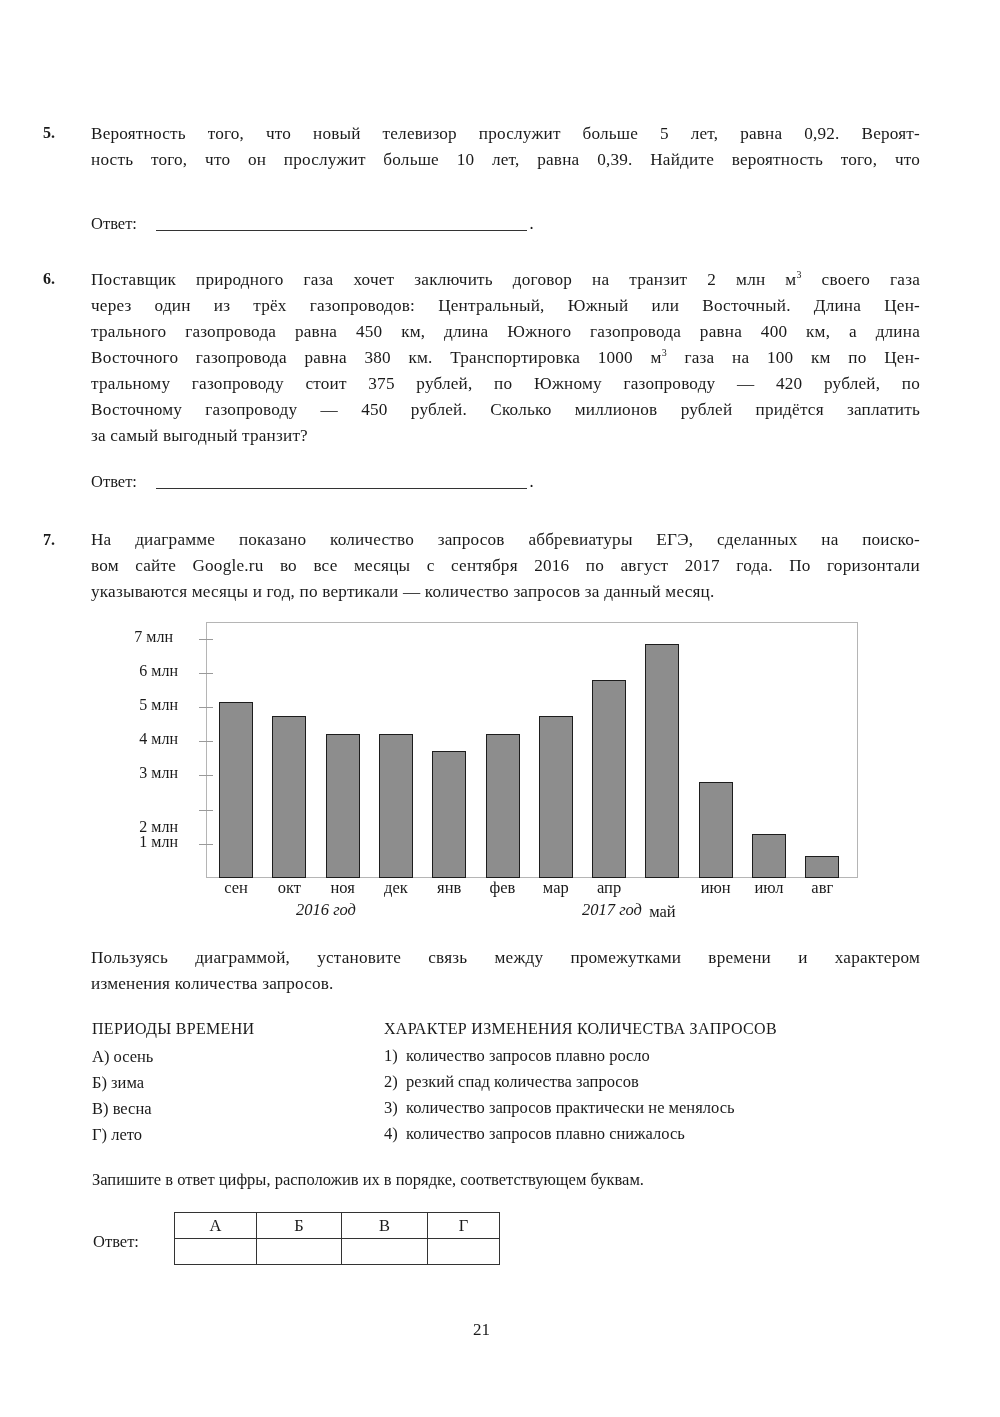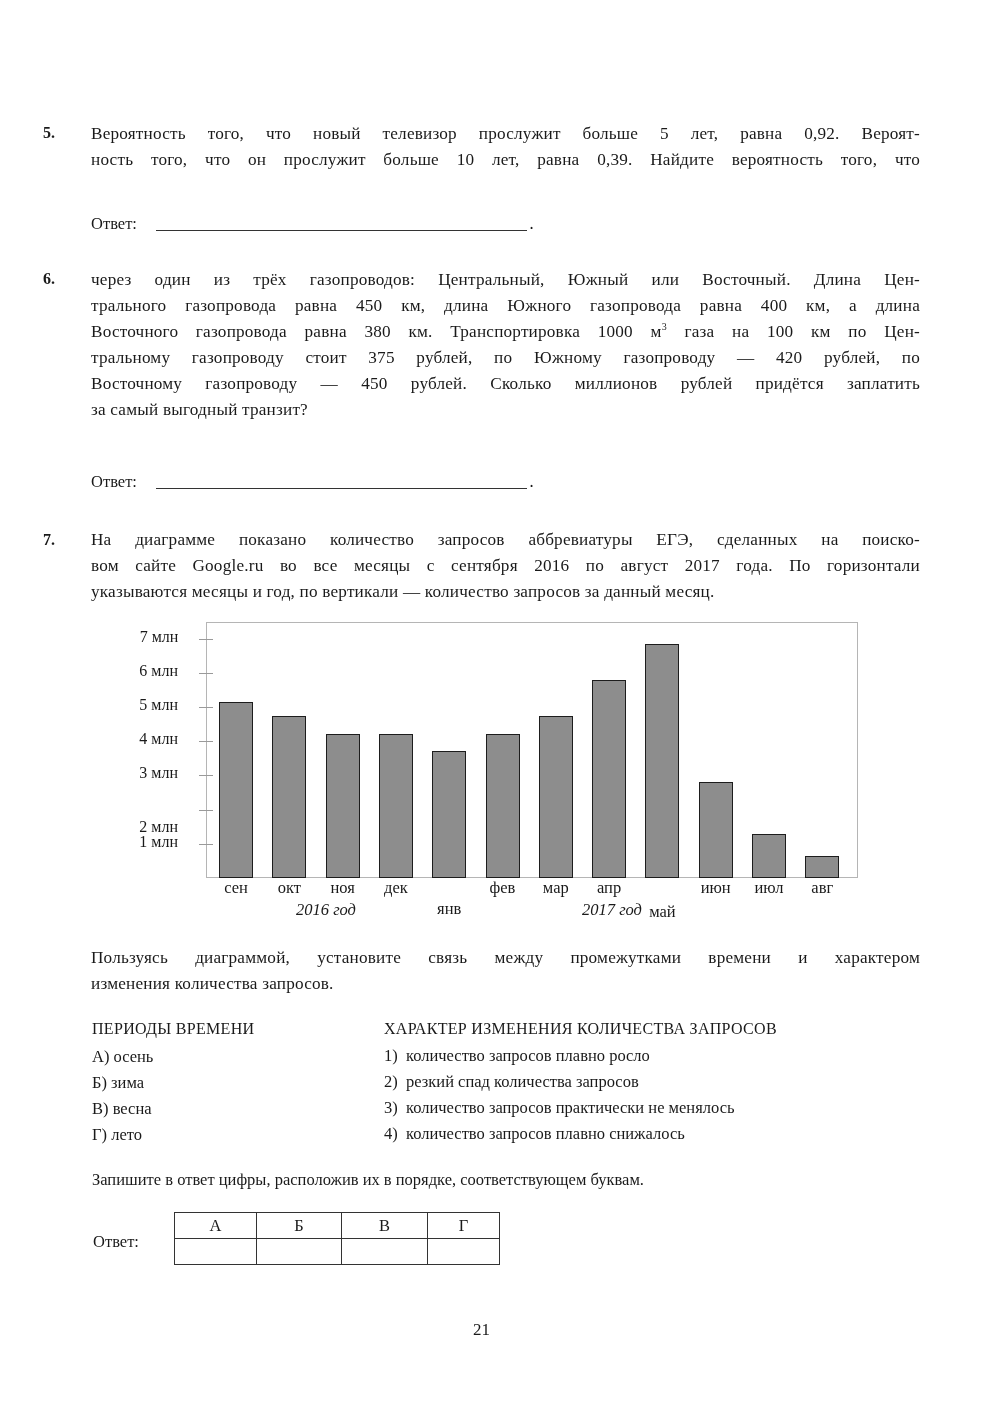--- a/index.html
+++ b/index.html
@@ -37,20 +37,21 @@
   <span class="ln">ность того, что он прослужит больше 10 лет, равна 0,39. Найдите вероятность того, что</span>
 </div>
 <div class="answer-row" style="top:214px">Ответ:</div>
 <div class="answer-line" style="left:156px; top:230px; width:371px;">
   <span></span>
 </div>
 <div class="dot" style="left:529px; top:214px">.</div>
 
 <div class="qnum" style="top:270px">6.</div>
 <div class="para" style="top:267px">
+  <span class="ln"><span>Поставщик природного газа хочет заключить договор на транзит 2 млн м</span><sup>3</sup><span> своего газа</span></span>
   <span class="ln">через один из трёх газопроводов: Центральный, Южный или Восточный. Длина Цен-</span>
   <span class="ln">трального газопровода равна 450 км, длина Южного газопровода равна 400 км, а длина</span>
   <span class="ln"><span>Восточного газопровода равна 380 км. Транспортировка 1000 м</span><sup>3</sup><span> газа на 100 км по Цен-</span></span>
   <span class="ln">тральному газопроводу стоит 375 рублей, по Южному газопроводу — 420 рублей, по</span>
   <span class="ln">Восточному газопроводу — 450 рублей. Сколько миллионов рублей придётся заплатить</span>
   <span class="ln last">за самый выгодный транзит?</span>
 </div>
 <div class="answer-row" style="top:472px">Ответ:</div>
 <div class="answer-line" style="left:156px; top:488px; width:371px;">
   <span></span>
@@ -73,42 +74,42 @@
       <div class="ytick-label" style="left: 108px; top: 818px;">2 млн</div>
       <div class="ytick" style="top: 775.4px;"></div>
       <div class="ytick-label" style="left: 108px; top: 764.4px;">3 млн</div>
       <div class="ytick" style="top: 741.2px;"></div>
       <div class="ytick-label" style="left: 108px; top: 730.2px;">4 млн</div>
       <div class="ytick" style="top: 707px;"></div>
       <div class="ytick-label" style="left: 108px; top: 696px;">5 млн</div>
       <div class="ytick" style="top: 672.8px;"></div>
       <div class="ytick-label" style="left: 108px; top: 661.8px;">6 млн</div>
       <div class="ytick" style="top: 638.6px;"></div>
-      <div class="ytick-label" style="left: 124px; top: 627.6px; text-align: center;">7 млн</div>
+      <div class="ytick-label" style="left: 103px; top: 627.6px;">7 млн</div>
     </div>
   <div id="bars">
       <div class="bar" style="left: 219px; top: 701.87px; width: 34px; height: 176.13px; background: rgb(141, 141, 141);"></div>
       <div class="bar" style="left: 272.3px; top: 715.55px; width: 34px; height: 162.45px; background: rgb(141, 141, 141);"></div>
       <div class="bar" style="left: 325.6px; top: 734.36px; width: 34px; height: 143.64px; background: rgb(141, 141, 141);"></div>
       <div class="bar" style="left: 378.9px; top: 734.36px; width: 34px; height: 143.64px; background: rgb(141, 141, 141);"></div>
       <div class="bar" style="left: 432.2px; top: 751.46px; width: 34px; height: 126.54px; background: rgb(141, 141, 141);"></div>
       <div class="bar" style="left: 485.5px; top: 734.36px; width: 34px; height: 143.64px; background: rgb(141, 141, 141);"></div>
       <div class="bar" style="left: 538.8px; top: 715.55px; width: 34px; height: 162.45px; background: rgb(141, 141, 141);"></div>
       <div class="bar" style="left: 592.1px; top: 679.64px; width: 34px; height: 198.36px; background: rgb(141, 141, 141);"></div>
       <div class="bar" style="left: 645.4px; top: 643.73px; width: 34px; height: 234.27px; background: rgb(141, 141, 141);"></div>
       <div class="bar" style="left: 698.7px; top: 782.24px; width: 34px; height: 95.76px; background: rgb(141, 141, 141);"></div>
       <div class="bar" style="left: 752px; top: 833.54px; width: 34px; height: 44.46px; background: rgb(141, 141, 141);"></div>
       <div class="bar" style="left: 805.3px; top: 855.77px; width: 34px; height: 22.23px; background: rgb(141, 141, 141);"></div>
     </div>
   <div id="xaxis">
       <div class="xlabel" style="left: 209px; top: 878px;">сен</div>
       <div class="xlabel" style="left: 262.3px; top: 878px;">окт</div>
       <div class="xlabel" style="left: 315.6px; top: 878px;">ноя</div>
       <div class="xlabel" style="left: 368.9px; top: 878px;">дек</div>
-      <div class="xlabel" style="left: 422.2px; top: 878px; margin-top: 21px;">янв</div>
+      <div class="xlabel" style="left: 422.2px; top: 878px;">янв</div>
       <div class="xlabel" style="left: 475.5px; top: 878px;">фев</div>
       <div class="xlabel" style="left: 528.8px; top: 878px;">мар</div>
       <div class="xlabel" style="left: 582.1px; top: 878px;">апр</div>
       <div class="xlabel" style="left: 635.4px; top: 878px; margin-top: 24px;">май</div>
       <div class="xlabel" style="left: 688.7px; top: 878px;">июн</div>
       <div class="xlabel" style="left: 742px; top: 878px;">июл</div>
       <div class="xlabel" style="left: 795.3px; top: 878px;">авг</div>
     </div>
   <div class="year-label" style="left:296px; top:900px">2016 год</div>
   <div class="year-label" style="left:582px; top:900px">2017 год</div>

